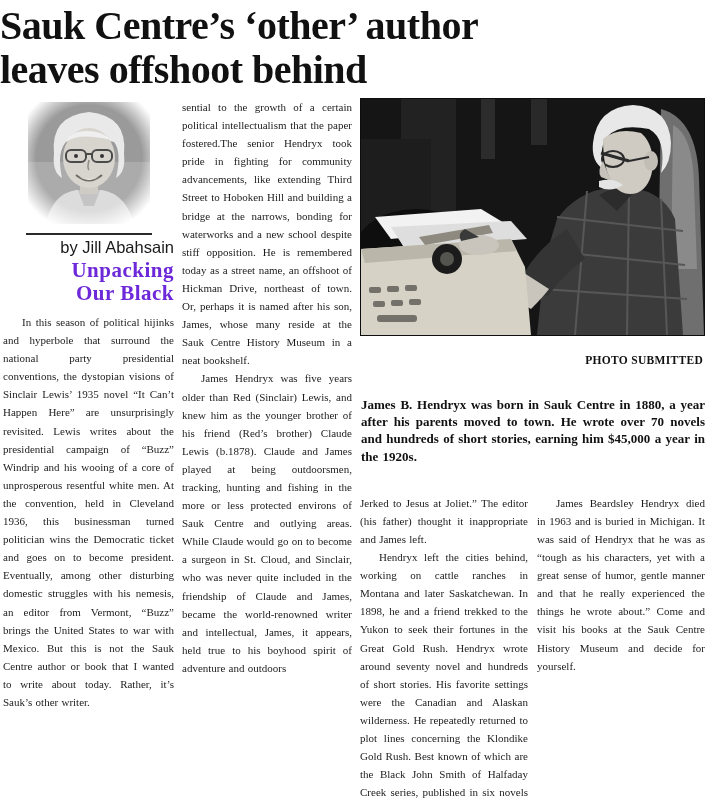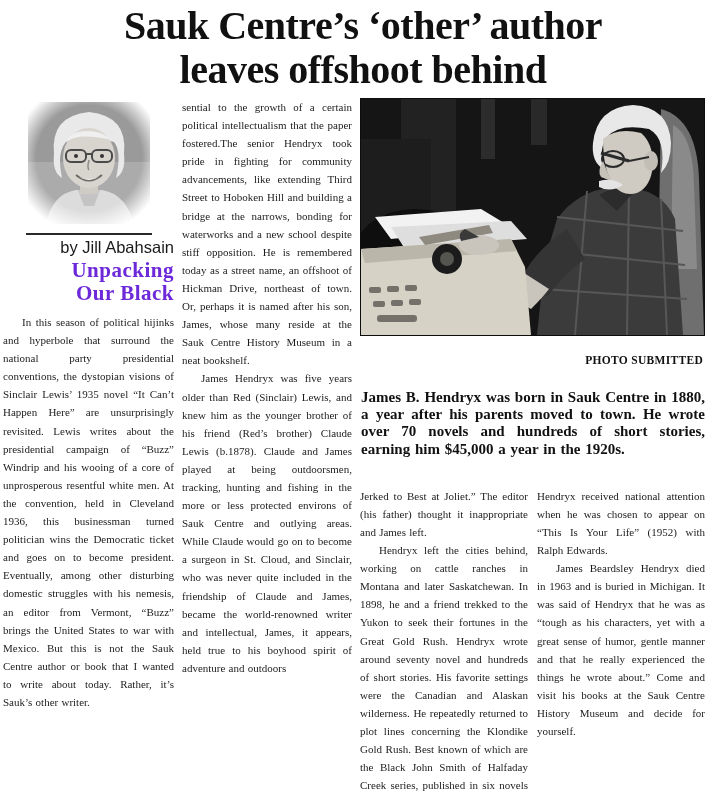--- a/index.html
+++ b/index.html
@@ -4,21 +4,21 @@
 <style>
   html,body{margin:0;padding:0;}
   body{
     width:706px;height:800px;background:#ffffff;overflow:hidden;
     font-family:"Liberation Serif", serif;color:#1c1c1c;
     -webkit-font-smoothing:antialiased;
   }
   .page{width:706px;height:800px;position:relative;}
 
   
-  .masthead{text-align:center;padding-top:4px;height:92px;padding-left:20px;}
+  .masthead{text-align:left;padding-top:4px;height:92px;}
   .headline{
     font-size:40px;line-height:44px;font-weight:bold;color:#111;
     letter-spacing:-0.5px;margin:0;
   }
 
   
   .content{display:flex;gap:8px;padding:2px 2px 0 3px;height:702px;}
   .col{width:171px;flex:0 0 171px;overflow:hidden;}
   .col.second{width:170px;flex:0 0 170px;}
   .right{width:345px;flex:0 0 345px;display:flex;flex-direction:column;overflow:hidden;gap:16px;}
@@ -44,22 +44,22 @@
   }
 
   
   .photo-frame{width:343px;height:236px;border:1px solid #0d0d0d;background:#101010;}
   .photo-frame svg{display:block;}
   .credit{
     text-align:right;font-weight:bold;font-size:11.5px;line-height:14px;
     letter-spacing:0.3px;margin:1px 2px 1px 0;color:#111;
   }
   .caption{
-    font-weight:bold;font-size:15px;line-height:17.2px;text-align:justify;
-    word-spacing:1px;color:#111;margin:5px 0 0 1px;
+    font-weight:bold;font-size:13px;line-height:17.2px;text-align:justify;
+    word-spacing:1px;color:#111;margin:12px 0 0 1px;
   }
   .right-cols{display:flex;gap:9px;margin-top:13px;flex:1;overflow:hidden;}
   .right-cols .col{width:168px;flex:0 0 168px;}
 </style>
 </head>
 <body>
 
 <div class="page">
 
   <div class="masthead">
@@ -192,25 +192,24 @@
           <ellipse cx="118" cy="146" rx="20" ry="10" fill="#c9c5bd"></ellipse>
           <path d="M100 142 Q96 134 104 130 L118 138 Z" fill="#3a3a3a"></path>
         </svg>
       </div>
       <div class="credit">PHOTO SUBMITTED</div>
       <p class="caption">James B. Hendryx was born in Sauk Centre in 1880, a year after his parents moved to town. He wrote over 70 novels and hundreds of short stories, earning him $45,000 a year in the 1920s.</p>
 
       <div class="right-cols body-text">
 
         <div class="col">
-          <p>Jerked to Best at Joliet.” The editor (his father) thought it inappropriate and James left.</p>
+          <p>Jerked to Jesus at Joliet.” The editor (his father) thought it inappropriate and James left.</p>
           <p class="indent">Hendryx left the cities behind, working on cattle ranches in Montana and later Saskatchewan. In 1898, he and a friend trekked to the Yukon to seek their fortunes in the Great Gold Rush. Hendryx wrote around seventy novel and hundreds of short stories. His favorite settings were the Canadian and Alaskan wilderness. He repeatedly returned to plot lines concerning the Klondike Gold Rush. Best known of which are the Black John Smith of Halfaday Creek series, published in six novels and 13 anthologies and his eight Connie Morgan novels. By the 1920s, Hendryx’s writings were earning him around $45,000 annually, a fair sum for the day. On May 3, 1956,</p>
         </div>
 
         <div class="col">
-          <p>Hendryx received national attention when he was chosen to appear on “This Is Your Life” (1952) with Ralph Edwards.</p>
           <p class="indent">James Beardsley Hendryx died in 1963 and is buried in Michigan. It was said of Hendryx that he was as “tough as his characters, yet with a great sense of humor, gentle manner and that he really experienced the things he wrote about.” Come and visit his books at the Sauk Centre History Museum and decide for yourself.</p>
         </div>
       </div>
     </div>
 
   </div>
 </div>
 
 </body></html>

